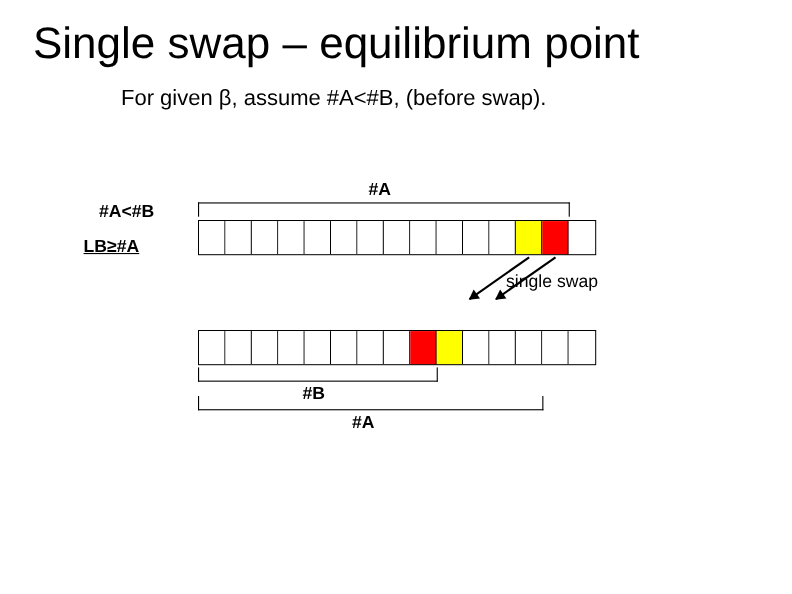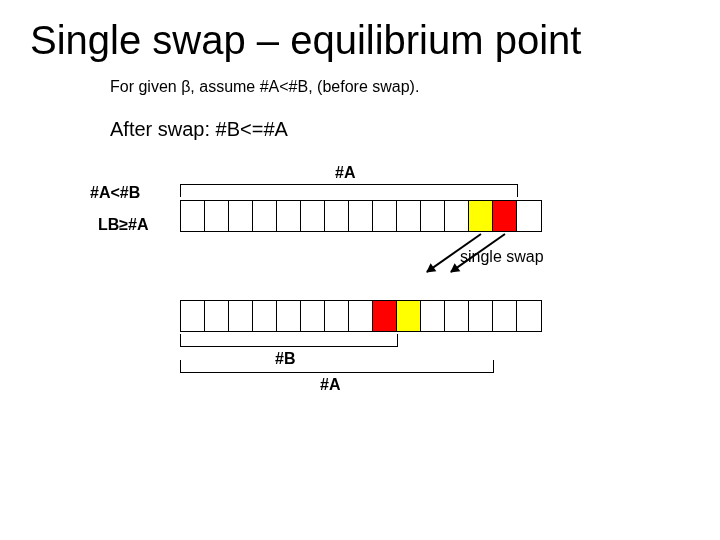--- a/index.html
+++ b/index.html
@@ -20,21 +20,21 @@
     position: absolute;
     top: 18px;
     left: 30px;
     font-size: 40px;
     font-weight: 400;
   }
   .line1 {
     position: absolute;
     top: 78px;
     left: 110px;
-    font-size: 16px;
+    font-size: 20px;
     text-align: right;
   }
   .line2 {
     position: absolute;
     top: 118px;
     left: 110px;
     font-size: 20px;
   }
   
   .diagram {
@@ -103,29 +103,28 @@
   }
 </style>
 </head>
 <body>
 
 <div class="slide">
   <div class="title">Single swap – equilibrium point</div>
   <div class="line1">
     <span>For given </span><span>β</span><span>, assume #A&lt;#B, (before swap).</span>
   </div>
-  <div class="line2">After swap: #B&lt;=#A</div>
 
   <div class="diagram">
 
     <div class="bracket-top" style="left:120px; top:24px; width:336px;"></div>
     <div class="lbl" style="left:275px; top:4px;">#A</div>
 
     <div class="lbl" style="left:30px; top:24px;">#A&lt;#B</div>
-    <div class="lbl" style="left:38px; top:56px;">LB≥#A</div>
+    <div class="lbl" style="left:16px; top:56px;text-decoration:underline;">LB≥#A</div>
 
     <div class="cells row-top">
       <div class="cell"></div>
       <div class="cell"></div>
       <div class="cell"></div>
       <div class="cell"></div>
       <div class="cell"></div>
       <div class="cell"></div>
       <div class="cell"></div>
       <div class="cell"></div>

